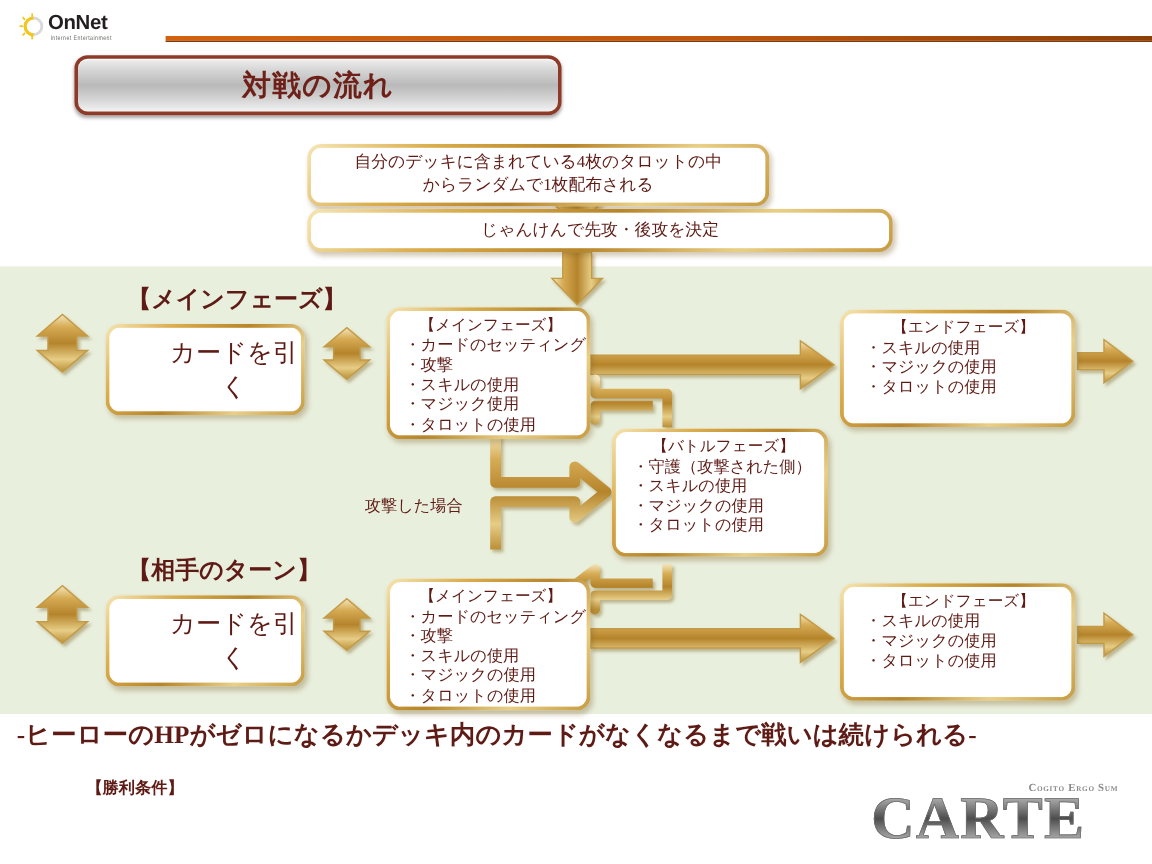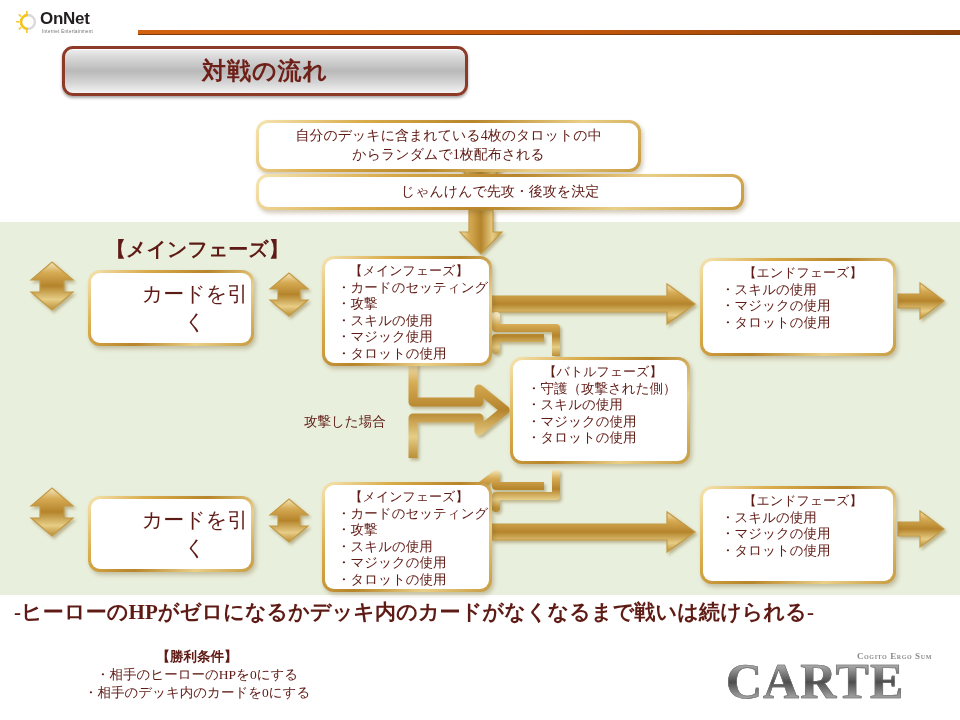--- a/index.html
+++ b/index.html
@@ -58,21 +58,21 @@
 
   
   .turn-label{position:absolute;font-size:20px;font-weight:bold;color:#5e1a14;white-space:nowrap;}
 
   
   .side-cap{position:absolute;font-size:13.5px;color:#5e1a14;white-space:nowrap;}
 
   
   .tagline{position:absolute;left:0;top:598px;width:828px;text-align:center;
     font-size:21px;font-weight:bold;color:#5e1a14;letter-spacing:.2px;}
-  .win-block{position:absolute;left:84px;top:648px;color:#5e1a14;text-align:center;}
+  .win-block{position:absolute;left:72px;top:648px;color:#5e1a14;}
   .win-block .wt{font-size:13.5px;font-weight:bold;line-height:1.32;}
   .win-block ul{margin:0;padding:0;list-style:none;}
   .win-block li{font-size:13.5px;line-height:1.32;}
 
   
   .carte{position:absolute;left:726px;top:650px;width:220px;height:62px;text-decoration:underline;}
   .carte-word{position:absolute;left:0;top:2px;font-family:"Liberation Serif","DejaVu Serif",serif;
     font-size:50px;font-weight:bold;letter-spacing:1px;
     background:linear-gradient(180deg,#f2f2f2 0%,#9a9a9a 28%,#4d4d4d 52%,#8e8e8e 72%,#dcdcdc 100%);
     -webkit-background-clip:text;background-clip:text;color:transparent;
@@ -202,20 +202,21 @@
   <div class="gbox phasebox" style="left:510px;top:357px;width:180px;height:107px;padding-left:14px;">
     <div class="hd">【バトルフェーズ】</div>
     <ul>
       <li>・守護（攻撃された側）</li>
       <li>・スキルの使用</li>
       <li>・マジックの使用</li>
       <li>・タロットの使用</li>
     </ul>
   </div>
 
+  <div class="turn-label" style="left:106px;top:462px;">【相手のターン】</div>
 
   <div class="gbox center" style="left:88px;top:496px;width:166px;height:76px;">
     <div class="big">カードを引く</div>
   </div>
 
   <div class="gbox phasebox" style="left:322px;top:482px;width:170px;height:110px;">
     <div class="hd">【メインフェーズ】</div>
     <ul>
       <li>・カードのセッティング</li>
       <li>・攻撃</li>
@@ -231,24 +232,20 @@
       <li>・スキルの使用</li>
       <li>・マジックの使用</li>
       <li>・タロットの使用</li>
     </ul>
   </div>
 
   <div class="tagline">-ヒーローのHPがゼロになるかデッキ内のカードがなくなるまで戦いは続けられる-</div>
 
   <div class="win-block">
     <div class="wt">【勝利条件】</div>
-    <ul>
-      <li>・相手のヒーローのHPを0にする</li>
-      <li>・相手のデッキ内のカードを0にする</li>
-    </ul>
   </div>
 
   <div class="carte">
     <div class="carte-word">CARTE</div>
     <div class="carte-tag">Cogito Ergo Sum</div>
   </div>
 
 </div>
 
 </body></html>

